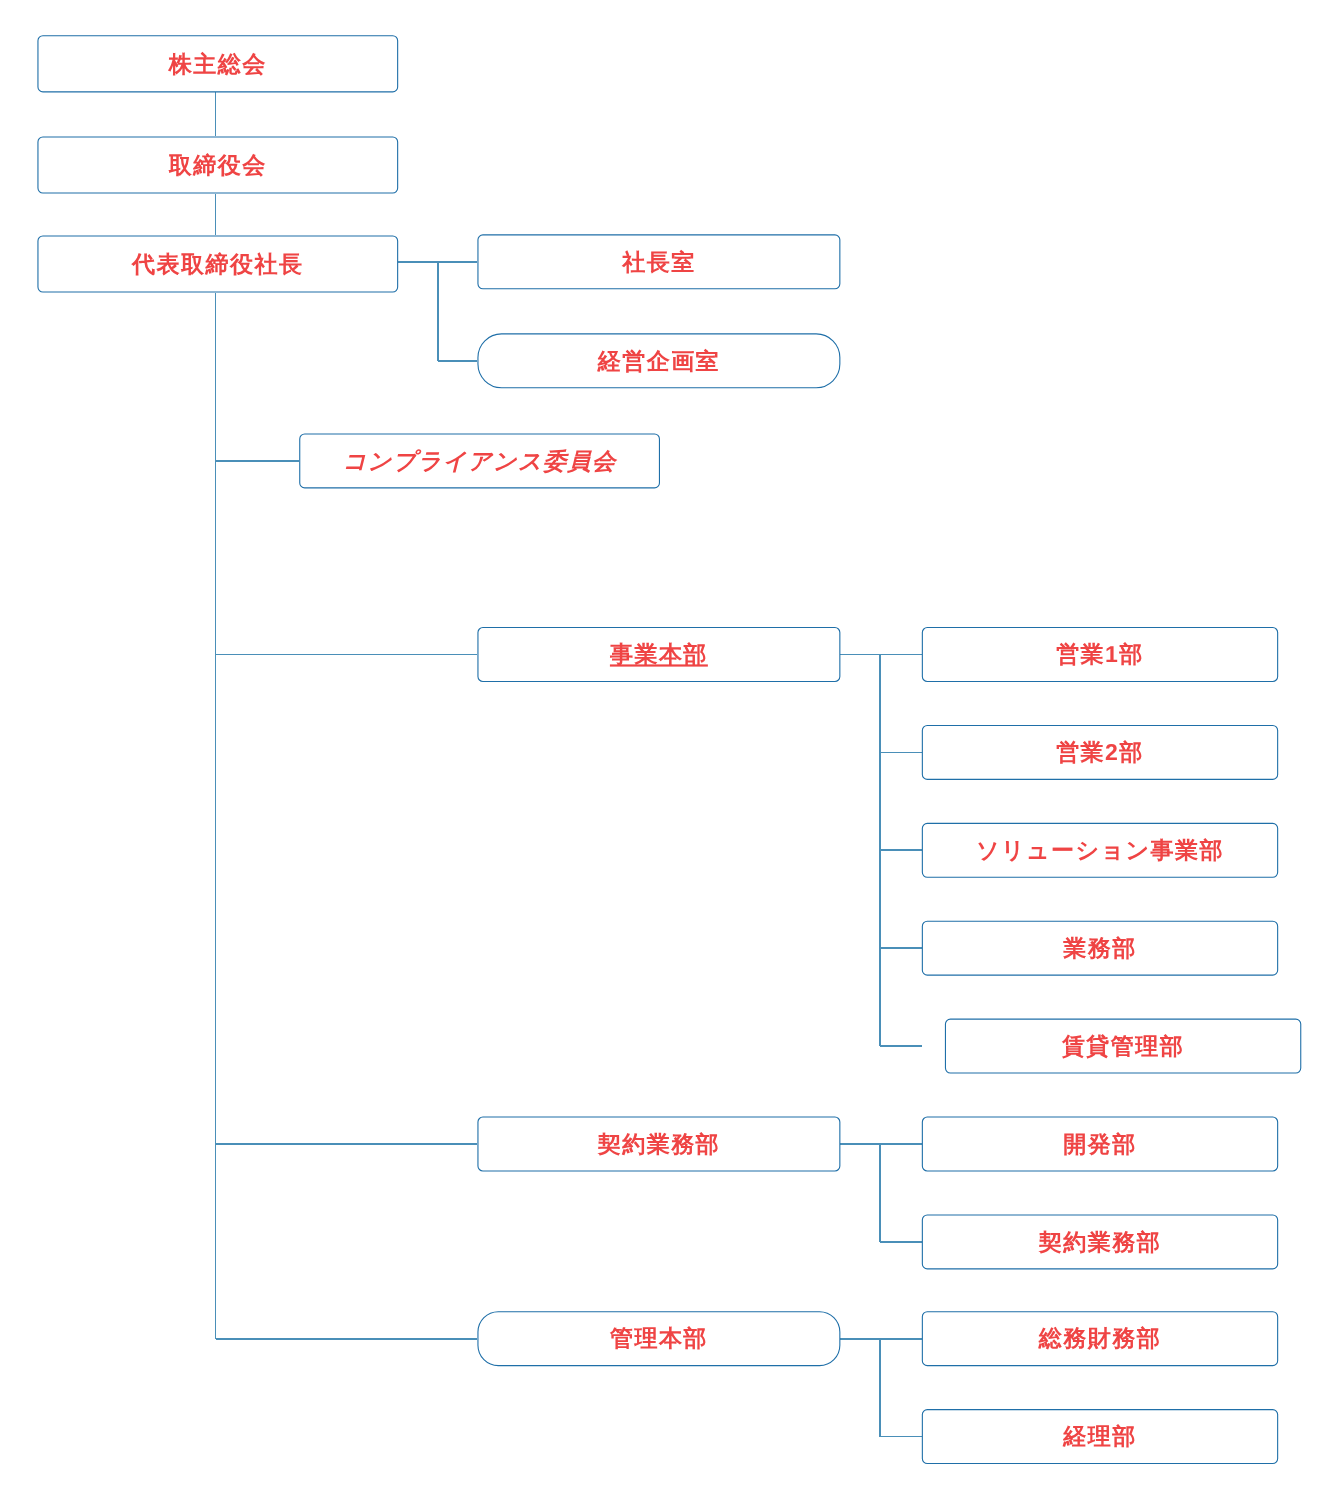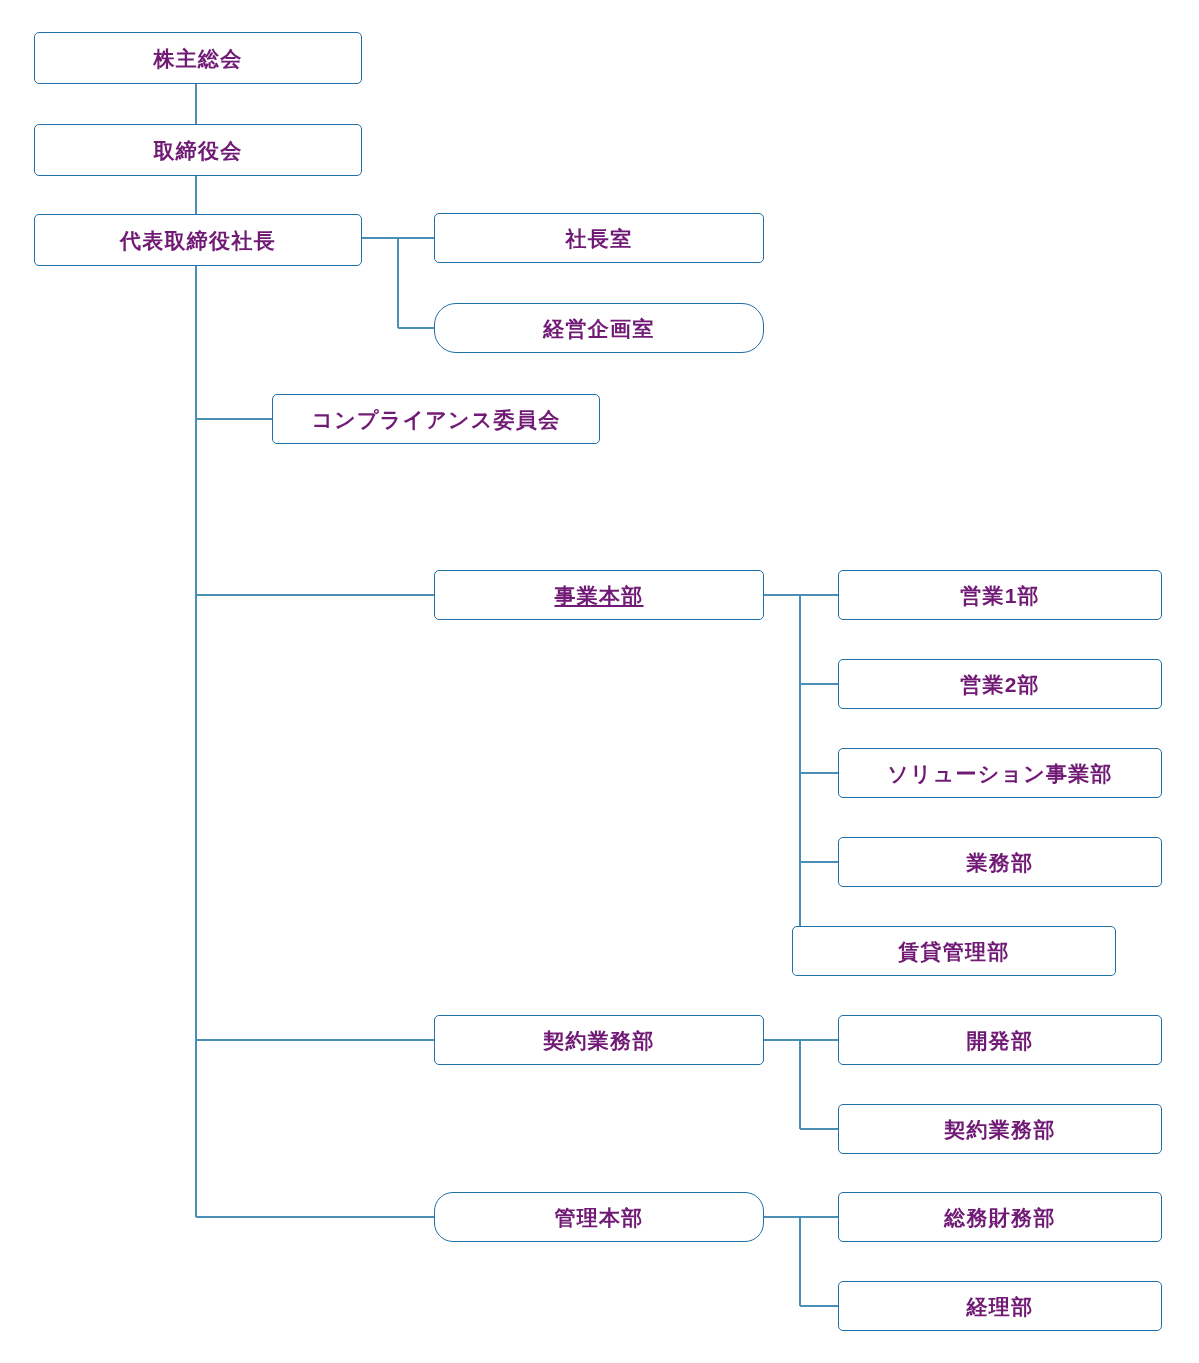--- a/index.html
+++ b/index.html
@@ -32,21 +32,21 @@
     width: 1199px;
     height: 1363px;
     z-index: 2;
   }
   .node {
     position: absolute;
     box-sizing: border-box;
     border: 1.6px solid #1f6fa8;
     border-radius: 5px;
     background: #ffffff;
-    color: #701a75;
+    color: #ef4444;
     display: flex;
     align-items: center;
     justify-content: center;
     text-align: center;
     font-weight: 700;
     font-size: 21px;
     letter-spacing: 0.06em;
     line-height: 1;
     white-space: nowrap;
     user-select: none;
@@ -87,27 +87,27 @@
       <line x1="800" x2="800" y1="1217" y2="1306" stroke="#4a8fb8" stroke-width="1.6" shape-rendering="crispEdges"></line>
       <line x1="800" x2="838" y1="1217" y2="1217" stroke="#4a8fb8" stroke-width="1.6" shape-rendering="crispEdges"></line>
       <line x1="800" x2="838" y1="1306" y2="1306" stroke="#4a8fb8" stroke-width="1.6" shape-rendering="crispEdges"></line>
     </svg>
   <div id="box-layer">
       <div class="node lvl-top" style="left: 34px; top: 32px; width: 328px; height: 52px;">株主総会</div>
       <div class="node lvl-top" style="left: 34px; top: 124px; width: 328px; height: 52px;">取締役会</div>
       <div class="node lvl-top" style="left: 34px; top: 214px; width: 328px; height: 52px;">代表取締役社長</div>
       <div class="node lvl-staff" style="left: 434px; top: 213px; width: 330px; height: 50px;">社長室</div>
       <div class="node lvl-staff" style="left: 434px; top: 303px; width: 330px; height: 50px; border-radius: 22px;">経営企画室</div>
-      <div class="node lvl-staff" style="left: 272px; top: 394px; width: 328px; height: 50px;">コンプライアンス委員会</div>
+      <div class="node lvl-staff" style="left: 272px; top: 394px; width: 328px; height: 50px; font-style: italic;">コンプライアンス委員会</div>
       <div class="node lvl-div" style="left: 434px; top: 570px; width: 330px; height: 50px; text-decoration: underline;">事業本部</div>
       <div class="node lvl-dept" style="left: 838px; top: 570px; width: 324px; height: 50px;">営業1部</div>
       <div class="node lvl-dept" style="left: 838px; top: 659px; width: 324px; height: 50px;">営業2部</div>
       <div class="node lvl-dept" style="left: 838px; top: 748px; width: 324px; height: 50px;">ソリューション事業部</div>
       <div class="node lvl-dept" style="left: 838px; top: 837px; width: 324px; height: 50px;">業務部</div>
-      <div class="node lvl-dept" style="left: 792px; top: 926px; width: 324px; height: 50px;">賃貸管理部</div>
+      <div class="node lvl-dept" style="left: 859px; top: 926px; width: 324px; height: 50px;">賃貸管理部</div>
       <div class="node lvl-div" style="left: 434px; top: 1015px; width: 330px; height: 50px;">契約業務部</div>
       <div class="node lvl-dept" style="left: 838px; top: 1015px; width: 324px; height: 50px;">開発部</div>
       <div class="node lvl-dept" style="left: 838px; top: 1104px; width: 324px; height: 50px;">契約業務部</div>
       <div class="node lvl-div" style="left: 434px; top: 1192px; width: 330px; height: 50px; border-radius: 19px;">管理本部</div>
       <div class="node lvl-dept" style="left: 838px; top: 1192px; width: 324px; height: 50px;">総務財務部</div>
       <div class="node lvl-dept" style="left: 838px; top: 1281px; width: 324px; height: 50px;">経理部</div>
     </div>
 </div>
 
 </body></html>

